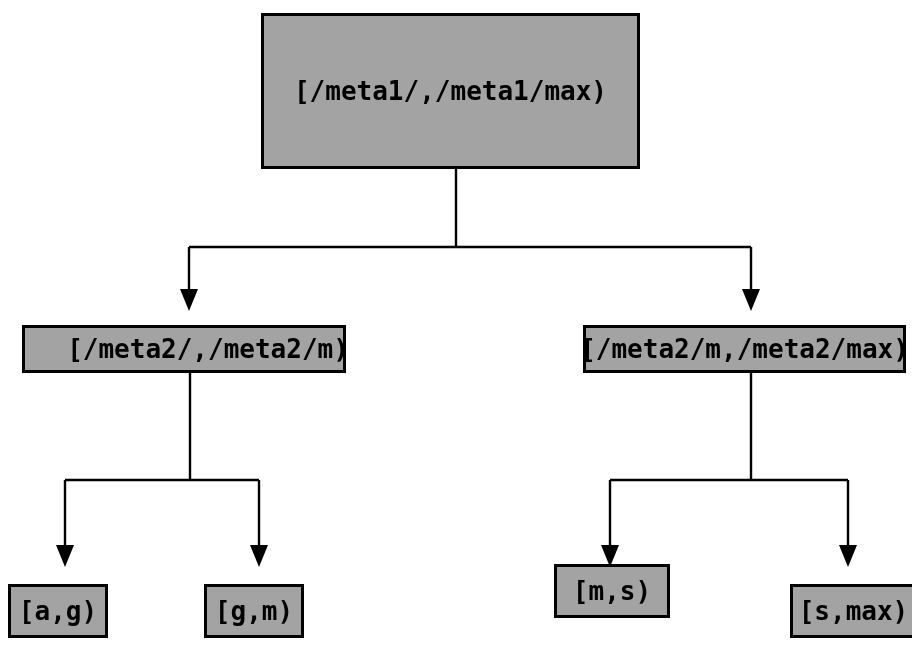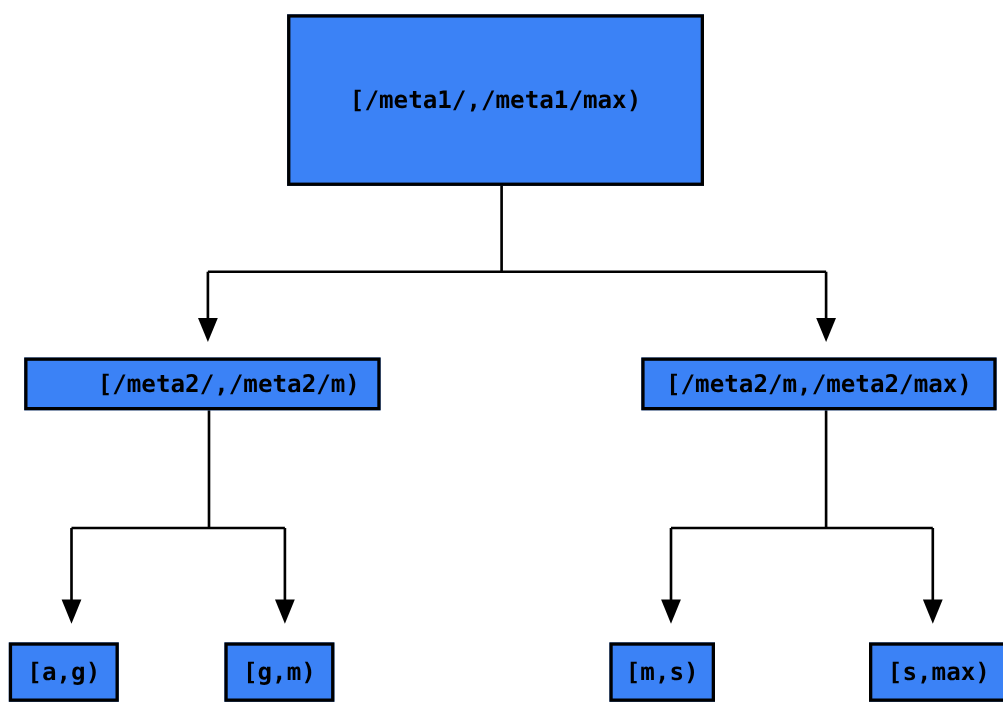--- a/index.html
+++ b/index.html
@@ -29,36 +29,36 @@
     fill: none;
   }
   .edge polygon {
     fill: #000000;
     stroke: none;
   }
   .node {
     position: absolute;
     box-sizing: border-box;
     border: 3px solid #000000;
-    background: #3b82f6;
+    background: #a3a3a3;
     display: flex;
     align-items: center;
     justify-content: center;
-    font-size: 22px;
+    font-size: 26px;
     font-weight: bold;
     color: #000000;
     white-space: nowrap;
     letter-spacing: 0;
   }
   #node-root       { left: 261px; top: 13px;  width: 379px; height: 156px; }
   #node-meta2-low  { left: 22px;  top: 325px; width: 324px; height: 48px; padding-left: 48px;  }
   #node-meta2-high { left: 583px; top: 325px; width: 323px; height: 48px;  }
   #node-leaf-ag    { left: 8px;   top: 584px; width: 100px; height: 54px;  }
   #node-leaf-gm    { left: 204px; top: 584px; width: 100px; height: 54px;  }
-  #node-leaf-ms    { left: 554px; top: 584px; width: 96px; height: 54px;  }
+  #node-leaf-ms    { left: 554px; top: 564px; width: 116px; height: 54px;  }
   #node-leaf-smax  { left: 778px; top: 584px; width: 127px; height: 54px; margin-left: 12px;  }
 </style>
 </head>
 <body>
 
 <div id="canvas">
 
   <svg id="edges" viewBox="0 0 912 652" xmlns="http://www.w3.org/2000/svg" aria-hidden="true">
 
     <g class="edge">

